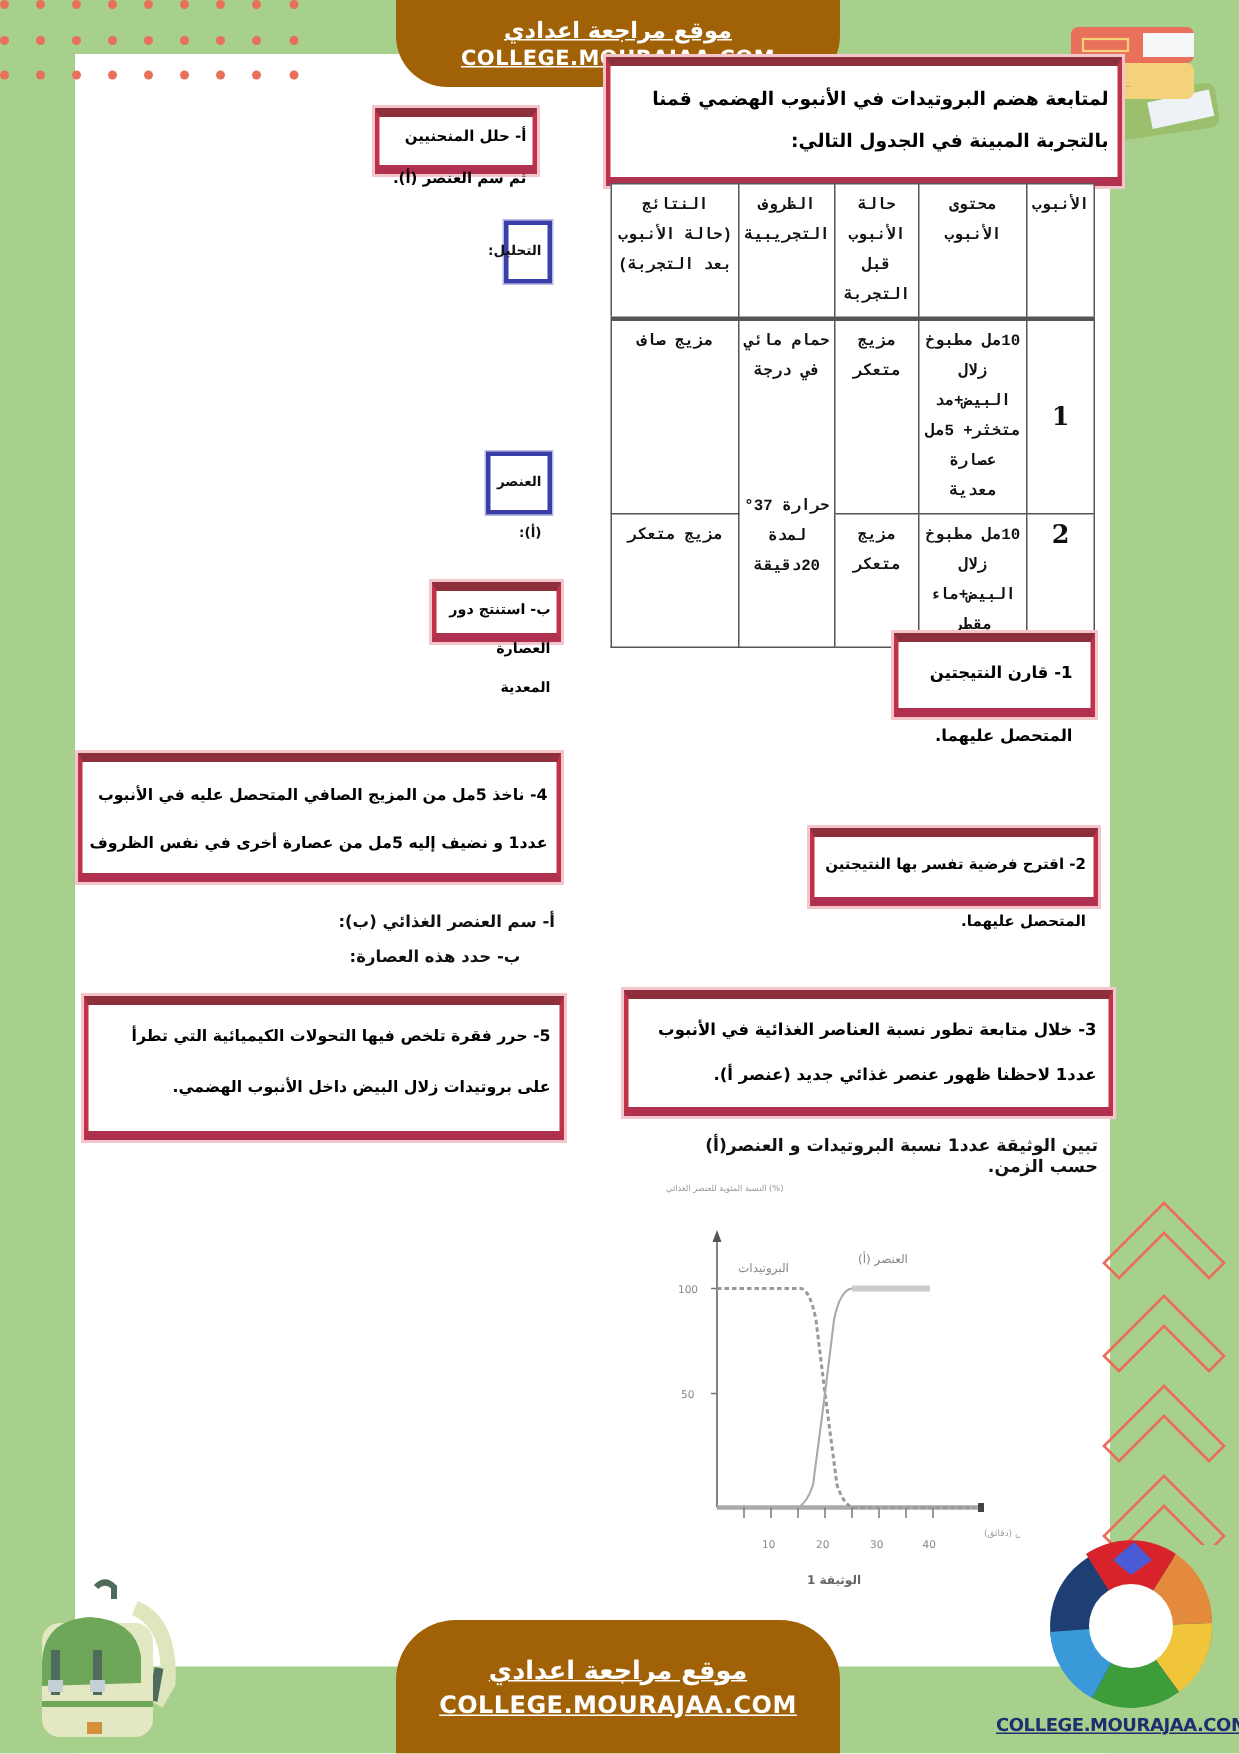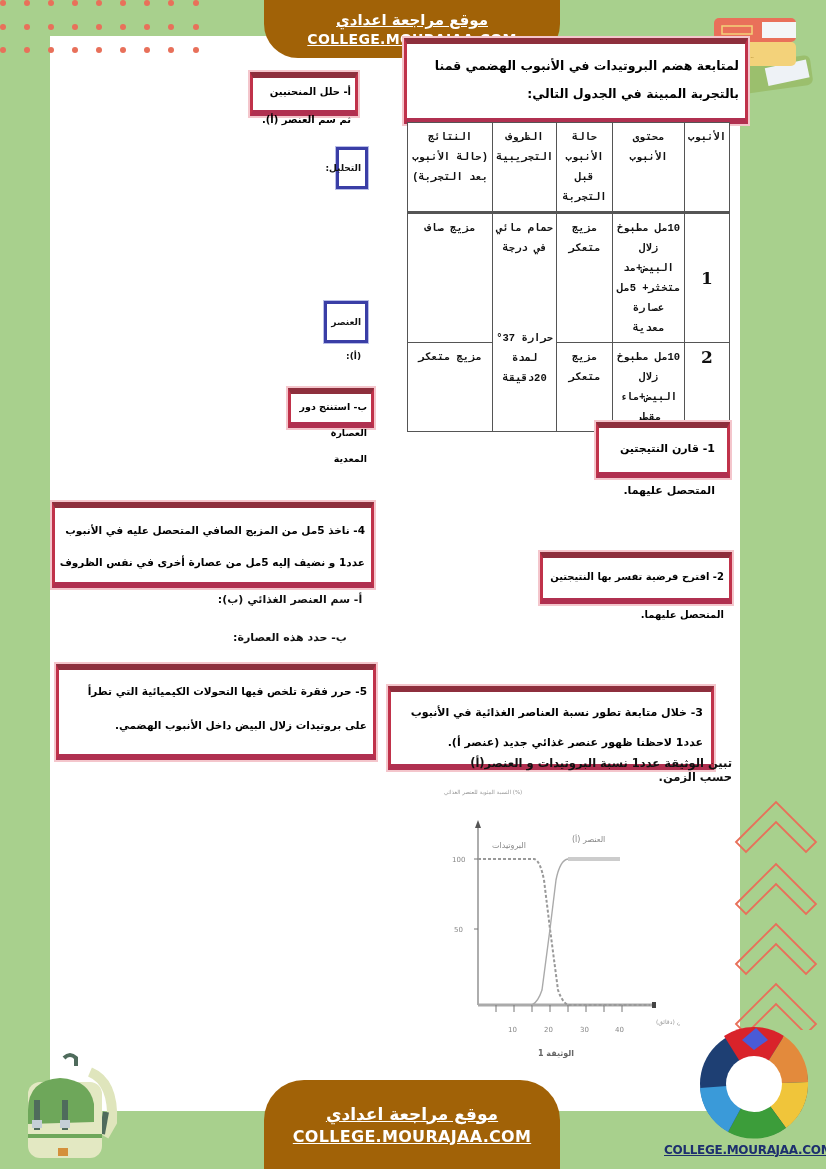--- a/index.html
+++ b/index.html
@@ -183,30 +183,30 @@
 </div>
 
 <div class="rbox ar" style="left:596px;top:422px;width:134px;height:56px;font-size:11px;line-height:42px;padding:0 12px;">
   <span>1- قارن النتيجتين المتحصل عليهما.</span>
 </div>
 
 <div class="rbox ar" style="left:540px;top:552px;width:192px;height:52px;font-size:10px;line-height:38px;padding:0 5px;">
   <span>2- اقترح فرضية تفسر بها النتيجتين المتحصل عليهما.</span>
 </div>
 
-<div class="rbox ar" style="left:388px;top:660px;width:326px;height:84px;font-size:11px;line-height:30px;padding:6px 8px 0 8px;margin-top:26px;">
+<div class="rbox ar" style="left:416px;top:660px;width:326px;height:84px;font-size:11px;line-height:30px;padding:6px 8px 0 8px;">
   <span>3- خلال متابعة تطور نسبة العناصر الغذائية في الأنبوب عدد1 لاحظنا ظهور عنصر غذائي جديد (عنصر أ).</span>
 </div>
 
 <div class="plain ar" style="left:470px;top:756px;width:262px;font-size:11.5px;text-align:right;">تبين الوثيقة عدد1 نسبة البروتيدات و العنصر(أ) حسب الزمن.</div>
 
 <div class="rbox ar" style="left:52px;top:502px;width:322px;height:86px;font-size:10.5px;line-height:32px;padding:6px 6px 0 0;overflow:hidden;white-space:normal;">
   <span>4- ناخذ 5مل من المزيج الصافي المتحصل عليه في الأنبوب عدد1 و نضيف إليه 5مل من عصارة أخرى في نفس الظروف التجريبية فلاحظ تحول العنصر الغذائي (أ) إلى عنصر غذائي(ب) غير قابل للهضم</span>
 </div>
-<div class="plain ar" style="left:210px;top:593px;width:160px;text-align:center;font-size:11px;">أ- سم العنصر الغذائي (ب):</div>
+<div class="plain ar" style="left:210px;top:608px;width:160px;text-align:right;font-size:11px;">أ- سم العنصر الغذائي (ب):</div>
 <div class="plain ar" style="left:210px;top:631px;width:160px;text-align:center;font-size:11px;">ب- حدد هذه العصارة:</div>
 
 <div class="rbox ar" style="left:56px;top:664px;width:320px;height:96px;font-size:10.5px;line-height:34px;padding:4px 6px 0 6px;">
   <span>5- حرر فقرة تلخص فيها التحولات الكيميائية التي تطرأ على بروتيدات زلال البيض داخل الأنبوب الهضمي.</span>
 </div>
 
 <div class="chart">
   <svg width="240" height="290" viewBox="0 0 240 290">
 
     <text x="4" y="14" font-size="5.5" fill="#999">النسبة المئوية للعنصر الغذائي (%)</text>

